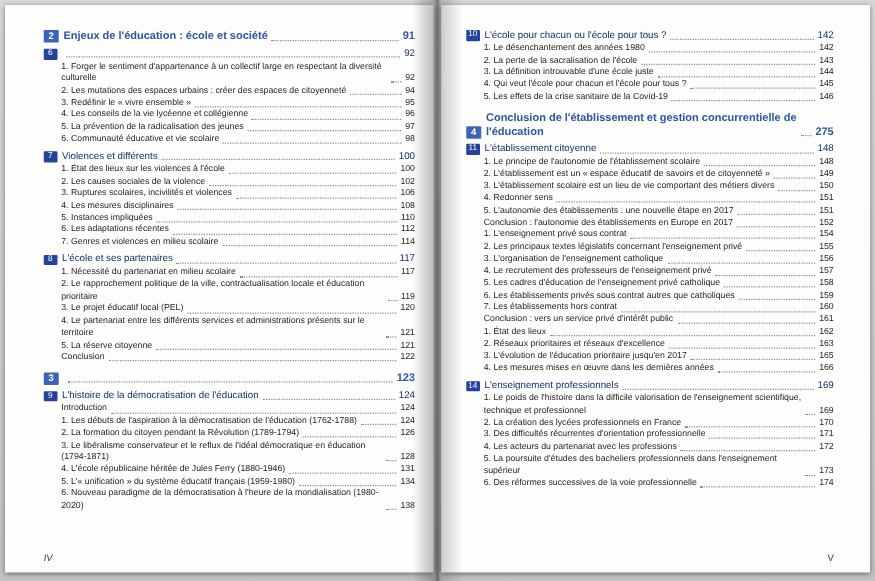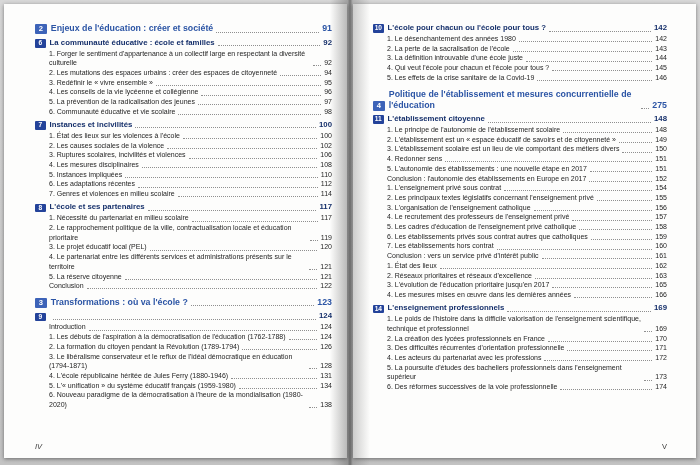--- a/index.html
+++ b/index.html
@@ -14,21 +14,21 @@
     background:#fdfdfc;box-shadow:0 1px 4px rgba(0,0,0,.45);
   }
   .page-left{left:4px;}
   .page-right{right:4px;}
   .toc{position:absolute;top:19px;}
   .page-left .toc{left:31px;right:15px;}
   .page-right .toc{left:20px;right:29px;}
 
   .row{display:flex;align-items:flex-end;color:#1e1e1e;}
   .entry{font-size:7px;line-height:9.7px;padding-left:14px;}
-  .chapter{font-size:7.8px;line-height:10px;font-weight:bold;color:#16306b;margin-top:3.5px;margin-bottom:1px;}
+  .chapter{font-size:7.8px;line-height:10px;font-weight:normal;color:#16306b;margin-top:3.5px;margin-bottom:1px;}
   .part{font-size:8.8px;line-height:11px;font-weight:bold;color:#2c55a5;margin-top:6px;margin-bottom:2px;}
   .toc .row:first-child{margin-top:0;}
 
   .sq{flex:none;color:#fff;text-align:center;border-radius:1px;margin-right:4px;}
   .chapter .sq{font-size:6.6px;line-height:8.6px;min-width:8.6px;padding:0 1px;background:#24439a;}
   .part .sq{font-size:7.6px;line-height:9.8px;min-width:9.8px;padding:0 1px;background:#3d63b8;}
 
   .t{flex:0 1 auto;}
   .dots{flex:1 1 8px;min-width:8px;border-bottom:1px dotted #8f8f8f;margin:0 3px 1.5px 3px;}
   .pg{flex:none;}
@@ -44,27 +44,26 @@
 </style>
 </head>
 <body>
 
 <div class="spread">
 
   <div class="page page-left">
     <div class="toc" id="toc-left">
         <div class="row part">
           <span class="sq">2</span>
-          <span class="t">Enjeux de l'éducation : créer et société</span>
+          <span class="t">Enjeux de l'éducation : école et société</span>
           <span class="dots"></span>
           <span class="pg">91</span>
         </div>
         <div class="row chapter">
           <span class="sq">6</span>
-          <span class="t">La communauté éducative : école et familles</span>
           <span class="dots"></span>
           <span class="pg">92</span>
         </div>
         <div class="row entry">
           <span class="t">1. Forger le sentiment d'appartenance à un collectif large en respectant la diversité culturelle</span>
           <span class="dots"></span>
           <span class="pg">92</span>
         </div>
         <div class="row entry">
           <span class="t">2. Les mutations des espaces urbains : créer des espaces de citoyenneté</span>
@@ -86,21 +85,21 @@
           <span class="dots"></span>
           <span class="pg">97</span>
         </div>
         <div class="row entry">
           <span class="t">6. Communauté éducative et vie scolaire</span>
           <span class="dots"></span>
           <span class="pg">98</span>
         </div>
         <div class="row chapter">
           <span class="sq">7</span>
-          <span class="t">Instances et incivilités</span>
+          <span class="t">Violences et différents</span>
           <span class="dots"></span>
           <span class="pg">100</span>
         </div>
         <div class="row entry">
           <span class="t">1. État des lieux sur les violences à l'école</span>
           <span class="dots"></span>
           <span class="pg">100</span>
         </div>
         <div class="row entry">
           <span class="t">2. Les causes sociales de la violence</span>
@@ -163,26 +162,26 @@
           <span class="dots"></span>
           <span class="pg">121</span>
         </div>
         <div class="row entry">
           <span class="t">Conclusion</span>
           <span class="dots"></span>
           <span class="pg">122</span>
         </div>
         <div class="row part">
           <span class="sq">3</span>
-          <span class="t">Transformations : où va l'école ?</span>
           <span class="dots"></span>
           <span class="pg">123</span>
         </div>
         <div class="row chapter">
           <span class="sq">9</span>
+          <span class="t">L'histoire de la démocratisation de l'éducation</span>
           <span class="dots"></span>
           <span class="pg">124</span>
         </div>
         <div class="row entry">
           <span class="t">Introduction</span>
           <span class="dots"></span>
           <span class="pg">124</span>
         </div>
         <div class="row entry">
           <span class="t">1. Les débuts de l'aspiration à la démocratisation de l'éducation (1762-1788)</span>
@@ -246,21 +245,21 @@
           <span class="dots"></span>
           <span class="pg">145</span>
         </div>
         <div class="row entry">
           <span class="t">5. Les effets de la crise sanitaire de la Covid-19</span>
           <span class="dots"></span>
           <span class="pg">146</span>
         </div>
         <div class="row part">
           <span class="sq">4</span>
-          <span class="t">Politique de l'établissement et mesures concurrentielle de l'éducation</span>
+          <span class="t">Conclusion de l'établissement et gestion concurrentielle de l'éducation</span>
           <span class="dots"></span>
           <span class="pg">275</span>
         </div>
         <div class="row chapter">
           <span class="sq">11</span>
           <span class="t">L'établissement citoyenne</span>
           <span class="dots"></span>
           <span class="pg">148</span>
         </div>
         <div class="row entry">

